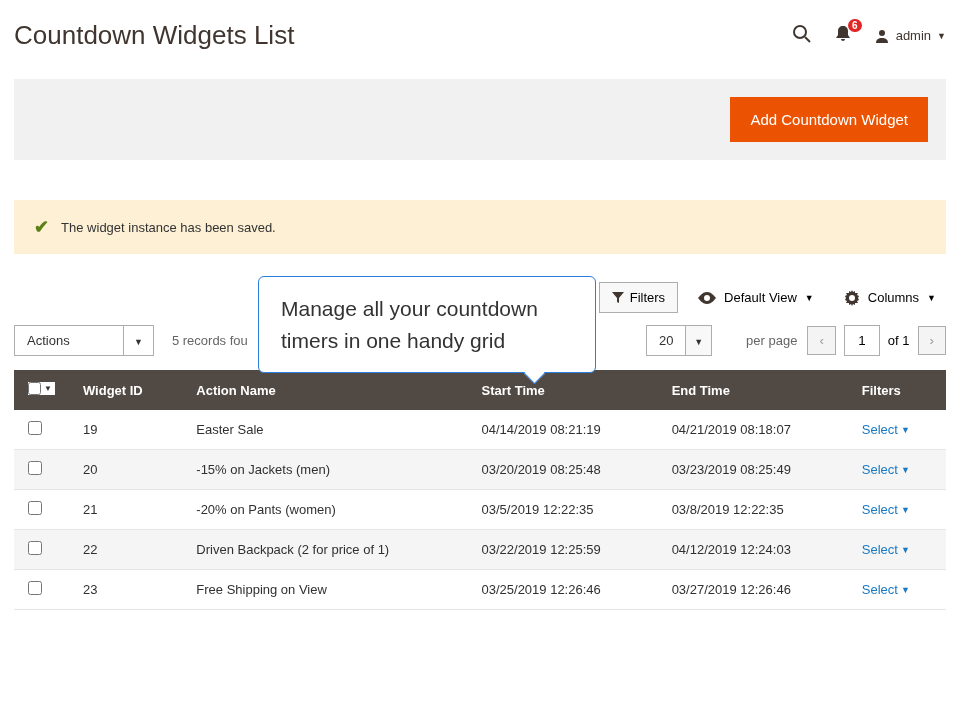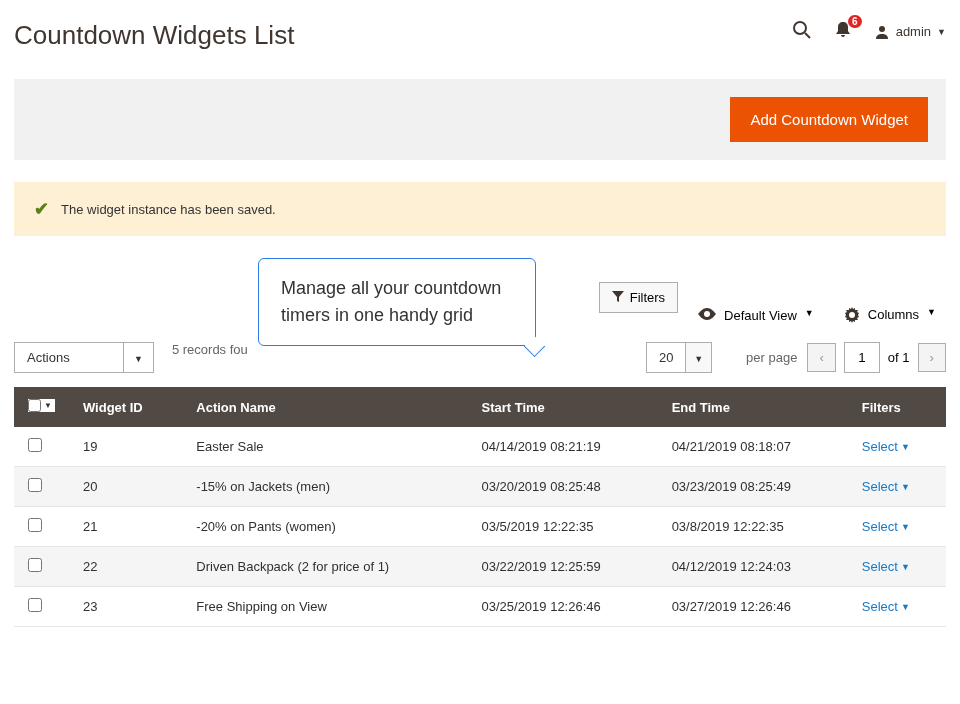--- a/index.html
+++ b/index.html
@@ -1,41 +1,41 @@
 <!DOCTYPE html>
 <html><head>
   <meta charset="utf-8">
   <style>
     * { box-sizing: border-box; margin: 0; padding: 0; }
     body { font-family: 'Helvetica Neue', Arial, sans-serif; font-size: 13px; color: #333; background: #fff; }
     .container { padding: 20px 14px; width: 960px; }
     
-    .top-bar { display: flex; justify-content: space-between; align-items: flex-start; margin-bottom: 28px; }
+    .top-bar { display: flex; justify-content: space-between; align-items: center; margin-bottom: 28px; }
     .page-title { font-size: 26px; font-weight: 400; color: #41362f; }
     .top-icons { display: flex; align-items: center; gap: 22px; }
     .icon-btn { cursor: pointer; position: relative; color: #41362f; }
     .badge { position: absolute; top: -6px; right: -10px; background: #e22626; color: #fff; font-size: 10px; padding: 1px 4px; border-radius: 8px; font-weight: bold; }
     .user-menu { display: flex; align-items: center; gap: 6px; cursor: pointer; color: #41362f; font-size: 13px; }
     .caret-down { font-size: 9px; }
     
-    .action-bar { background: #f1f1f1; padding: 18px; display: flex; justify-content: flex-end; margin-bottom: 22px; }
+    .action-bar { background: #f1f1f1; padding: 18px; display: flex; justify-content: flex-end; margin-bottom: 40px; }
     .primary-btn { background: #eb5202; color: #fff; border: none; padding: 14px 20px; font-size: 15px; cursor: pointer; }
     
     .success-msg { background: #fdf0d5; padding: 16px 20px; display: flex; align-items: center; gap: 12px; margin-bottom: 28px; color: #333; }
     .check-icon { color: #5b8116; font-size: 18px; font-weight: bold; }
     
     .tooltip-row { position: relative; display: flex; justify-content: flex-end; gap: 10px; margin-bottom: 12px; align-items: center; }
-    .tooltip-box { position: absolute; left: 244px; top: -6px; background: #fff; border: 1px solid #2b7de0; border-radius: 6px; padding: 16px 22px; font-size: 18px; line-height: 1.5; z-index: 10; width: 278px; }
+    .tooltip-box { position: absolute; left: 244px; top: -6px; background: #fff; border: 1px solid #2b7de0; border-radius: 6px; padding: 16px 22px; font-size: 21px; line-height: 1.5; z-index: 10; width: 338px; }
     .tooltip-box::after { content: ''; position: absolute; bottom: -9px; left: 268px; width: 14px; height: 14px; background: #fff; border-right: 1px solid #2b7de0; border-bottom: 1px solid #2b7de0; transform: rotate(45deg); }
     
     .toolbar-btn { background: #f8f8f8; border: 1px solid #adadad; padding: 7px 12px; cursor: pointer; display: flex; align-items: center; gap: 6px; font-size: 13px; }
-    .toolbar-plain { background: none; border: none; padding: 7px 10px; cursor: pointer; display: flex; gap: 8px; font-size: 13px; margin-top: 36px; }
+    .toolbar-plain { background: none; border: none; padding: 7px 10px; cursor: pointer; display: flex; align-items: center; gap: 8px; font-size: 13px; }
     
     .controls-row { display: flex; justify-content: space-between; align-items: center; margin-bottom: 14px; }
-    .left-controls { display: flex; align-items: flex-start; gap: 18px; }
+    .left-controls { display: flex; align-items: center; gap: 18px; }
     .actions-dropdown { display: flex; border: 1px solid #adadad; }
     .actions-label { padding: 7px 12px; width: 108px; background: #fff; }
     .dropdown-arrow { padding: 7px 10px; border-left: 1px solid #adadad; cursor: pointer; background: #fff; }
     .records-text { color: #666; }
     
     .right-controls { display: flex; align-items: center; gap: 10px; }
     .perpage-box { display: flex; align-items: center; }
     .perpage-input { border: 1px solid #adadad; padding: 7px 10px; width: 40px; text-align: center; }
     .perpage-drop { border: 1px solid #adadad; border-left: none; padding: 7px 8px; cursor: pointer; background: #f8f8f8; }
     .perpage-label { margin-left: 24px; color: #666; }

